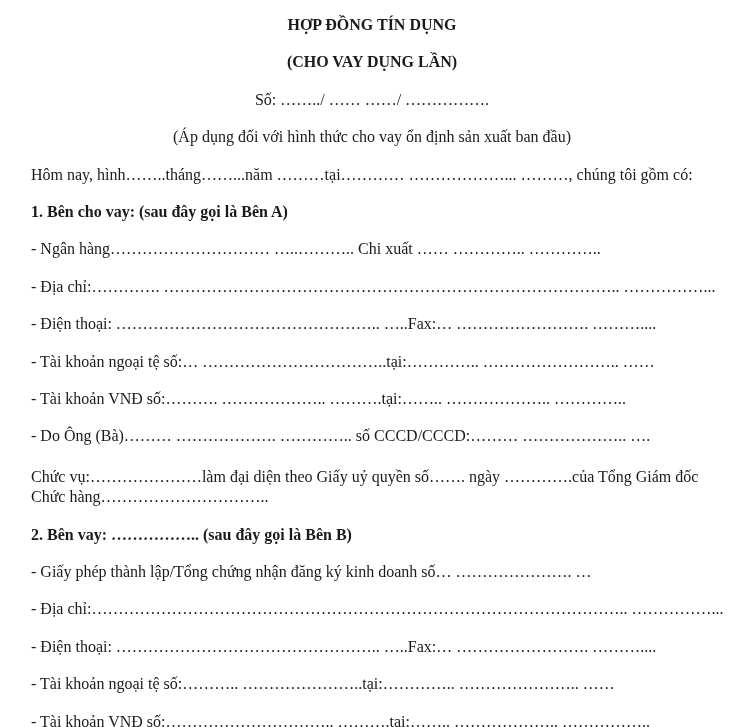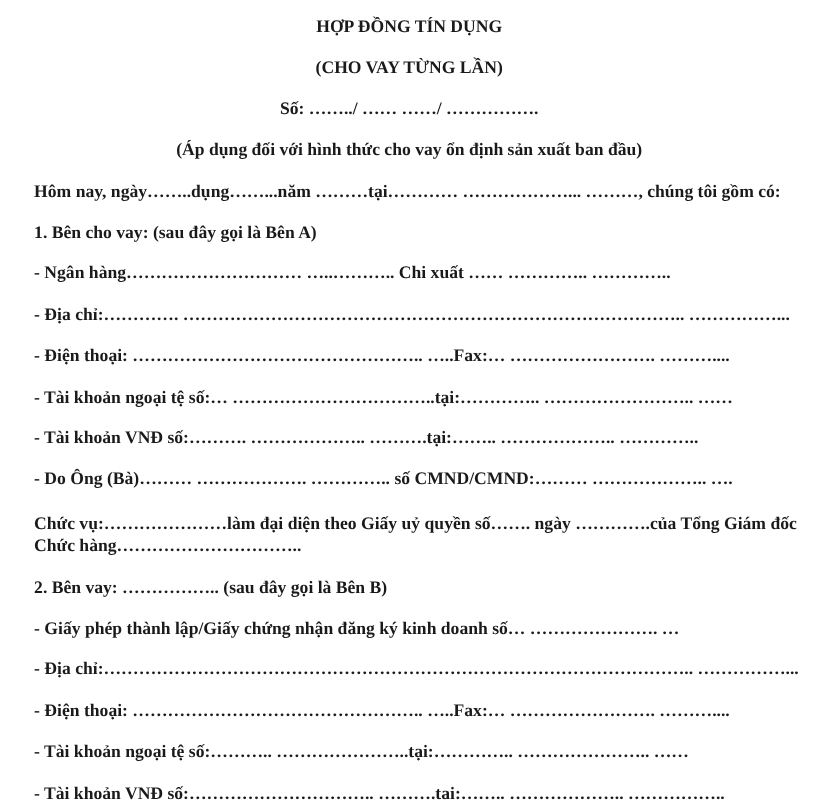--- a/index.html
+++ b/index.html
@@ -4,62 +4,62 @@
 <style>
   html,body{margin:0;padding:0;background:#ffffff;}
   .page{
     width:744px;height:727px;box-sizing:border-box;
     padding-top:15px;background:#ffffff;color:#1a1a1a;
     font-family:"Liberation Serif","DejaVu Serif",serif;
     font-size:16px;line-height:20px;overflow:hidden;
   }
   .ln{
     padding-left:31px;height:20px;line-height:20px;
-    margin-bottom:17.4px;white-space:nowrap;overflow:hidden;font-weight:bold;
+    margin-bottom:17.4px;white-space:nowrap;overflow:hidden;
   }
   .ctr{padding-left:0;text-align:center;}
   .b{font-weight:700;}
   .tight{margin-bottom:0;margin-top:21px;}
 </style>
 </head>
 <body>
 
 <div class="page">
 
   <div class="ln ctr b">HỢP ĐỒNG TÍN DỤNG</div>
 
-  <div class="ln ctr b">(CHO VAY TỪNG LẦN)</div>
+  <div class="ln ctr b">(CHO VAY DỤNG LẦN)</div>
 
   <div class="ln ctr">Số: ……../ …… ……/ …………….</div>
 
   <div class="ln ctr">(Áp dụng đối với hình thức cho vay ổn định sản xuất ban đầu)</div>
 
-  <div class="ln">Hôm nay, ngày……..dụng……...năm ………tại………… ………………... ………, chúng tôi gồm có:</div>
+  <div class="ln">Hôm nay, hình……..tháng……...năm ………tại………… ………………... ………, chúng tôi gồm có:</div>
 
   <div class="ln b">1. Bên cho vay: (sau đây gọi là Bên A)</div>
 
   <div class="ln">- Ngân hàng………………………… …..……….. Chi xuất …… ………….. …………..</div>
 
   <div class="ln">- Địa chỉ:…………. ………………………………………………………………………….. ……………...</div>
 
   <div class="ln">- Điện thoại: ………………………………………….. …..Fax:… ……………………. ………....</div>
 
   <div class="ln">- Tài khoản ngoại tệ số:… ……………………………..tại:………….. …………………….. ……</div>
 
   <div class="ln">- Tài khoản VNĐ số:………. ……………….. ……….tại:…….. ……………….. …………..</div>
 
-  <div class="ln">- Do Ông (Bà)……… ………………. ………….. số CMND/CMND:……… ……………….. ….</div>
+  <div class="ln">- Do Ông (Bà)……… ………………. ………….. số CCCD/CCCD:……… ……………….. ….</div>
 
   <div class="ln tight">Chức vụ:…………………làm đại diện theo Giấy uỷ quyền số……. ngày ………….của Tổng Giám đốc</div>
 
   <div class="ln">Chức hàng…………………………..</div>
 
   <div class="ln b">2. Bên vay: …………….. (sau đây gọi là Bên B)</div>
 
-  <div class="ln">- Giấy phép thành lập/Giấy chứng nhận đăng ký kinh doanh số… …………………. …</div>
+  <div class="ln">- Giấy phép thành lập/Tổng chứng nhận đăng ký kinh doanh số… …………………. …</div>
 
   <div class="ln">- Địa chỉ:……………………………………………………………………………………….. ……………...</div>
 
   <div class="ln">- Điện thoại: ………………………………………….. …..Fax:… ……………………. ………....</div>
 
   <div class="ln">- Tài khoản ngoại tệ số:……….. …………………..tại:………….. ………………….. ……</div>
 
   <div class="ln">- Tài khoản VNĐ số:………………………….. ……….tại:…….. ……………….. ……………..</div>
 
 </div>

